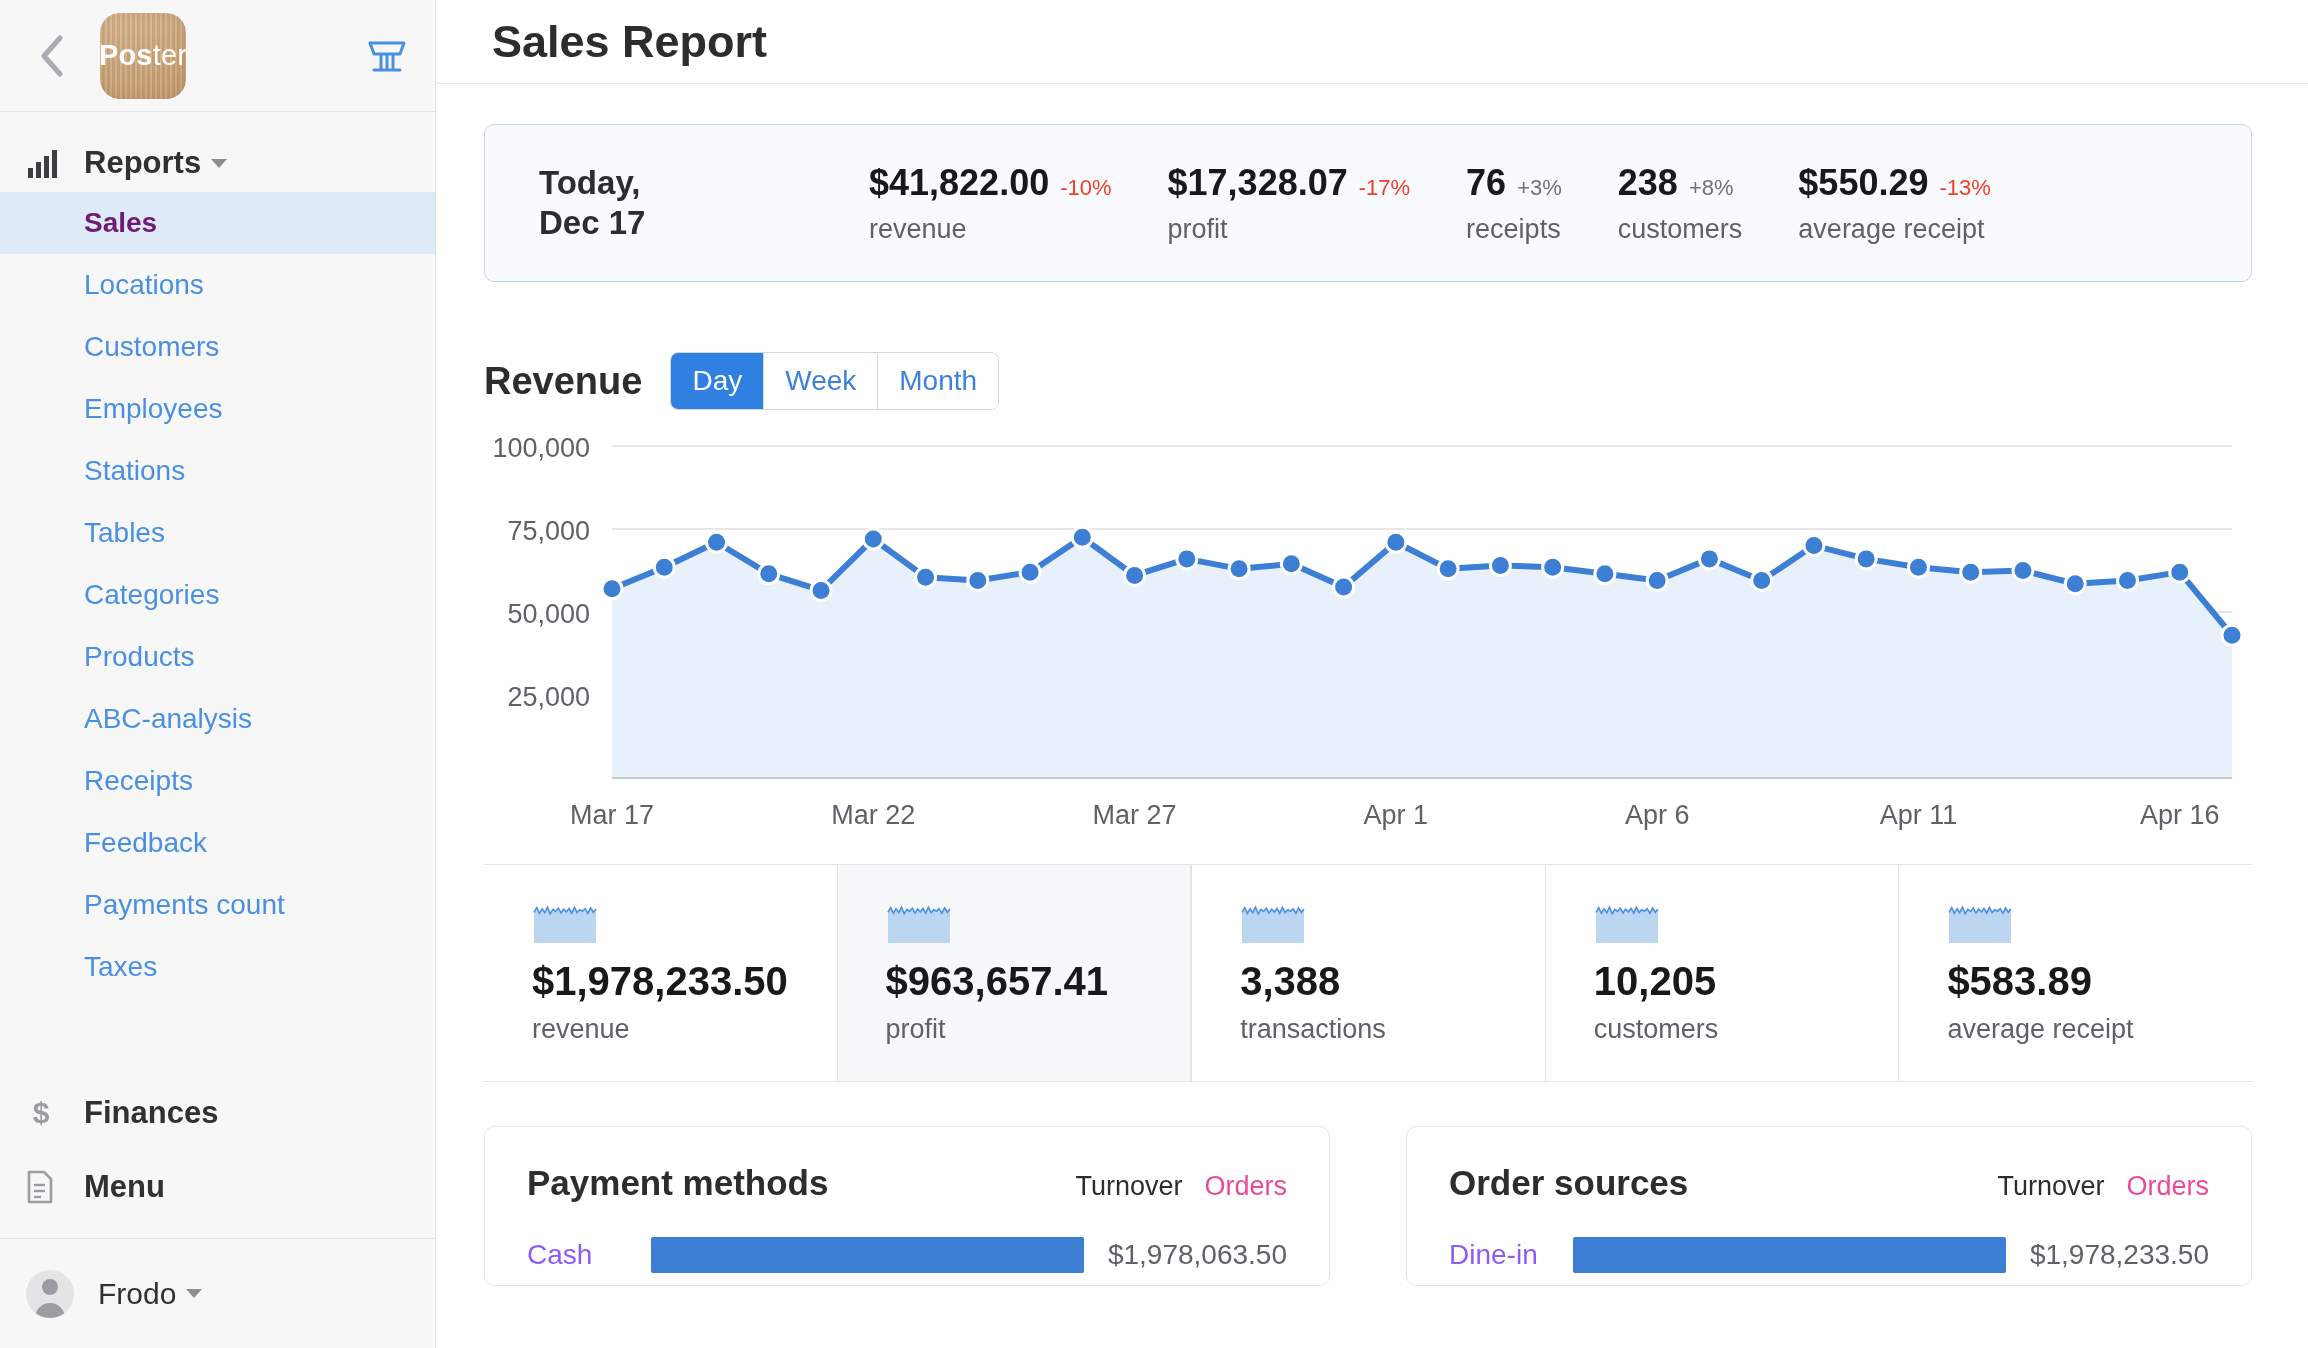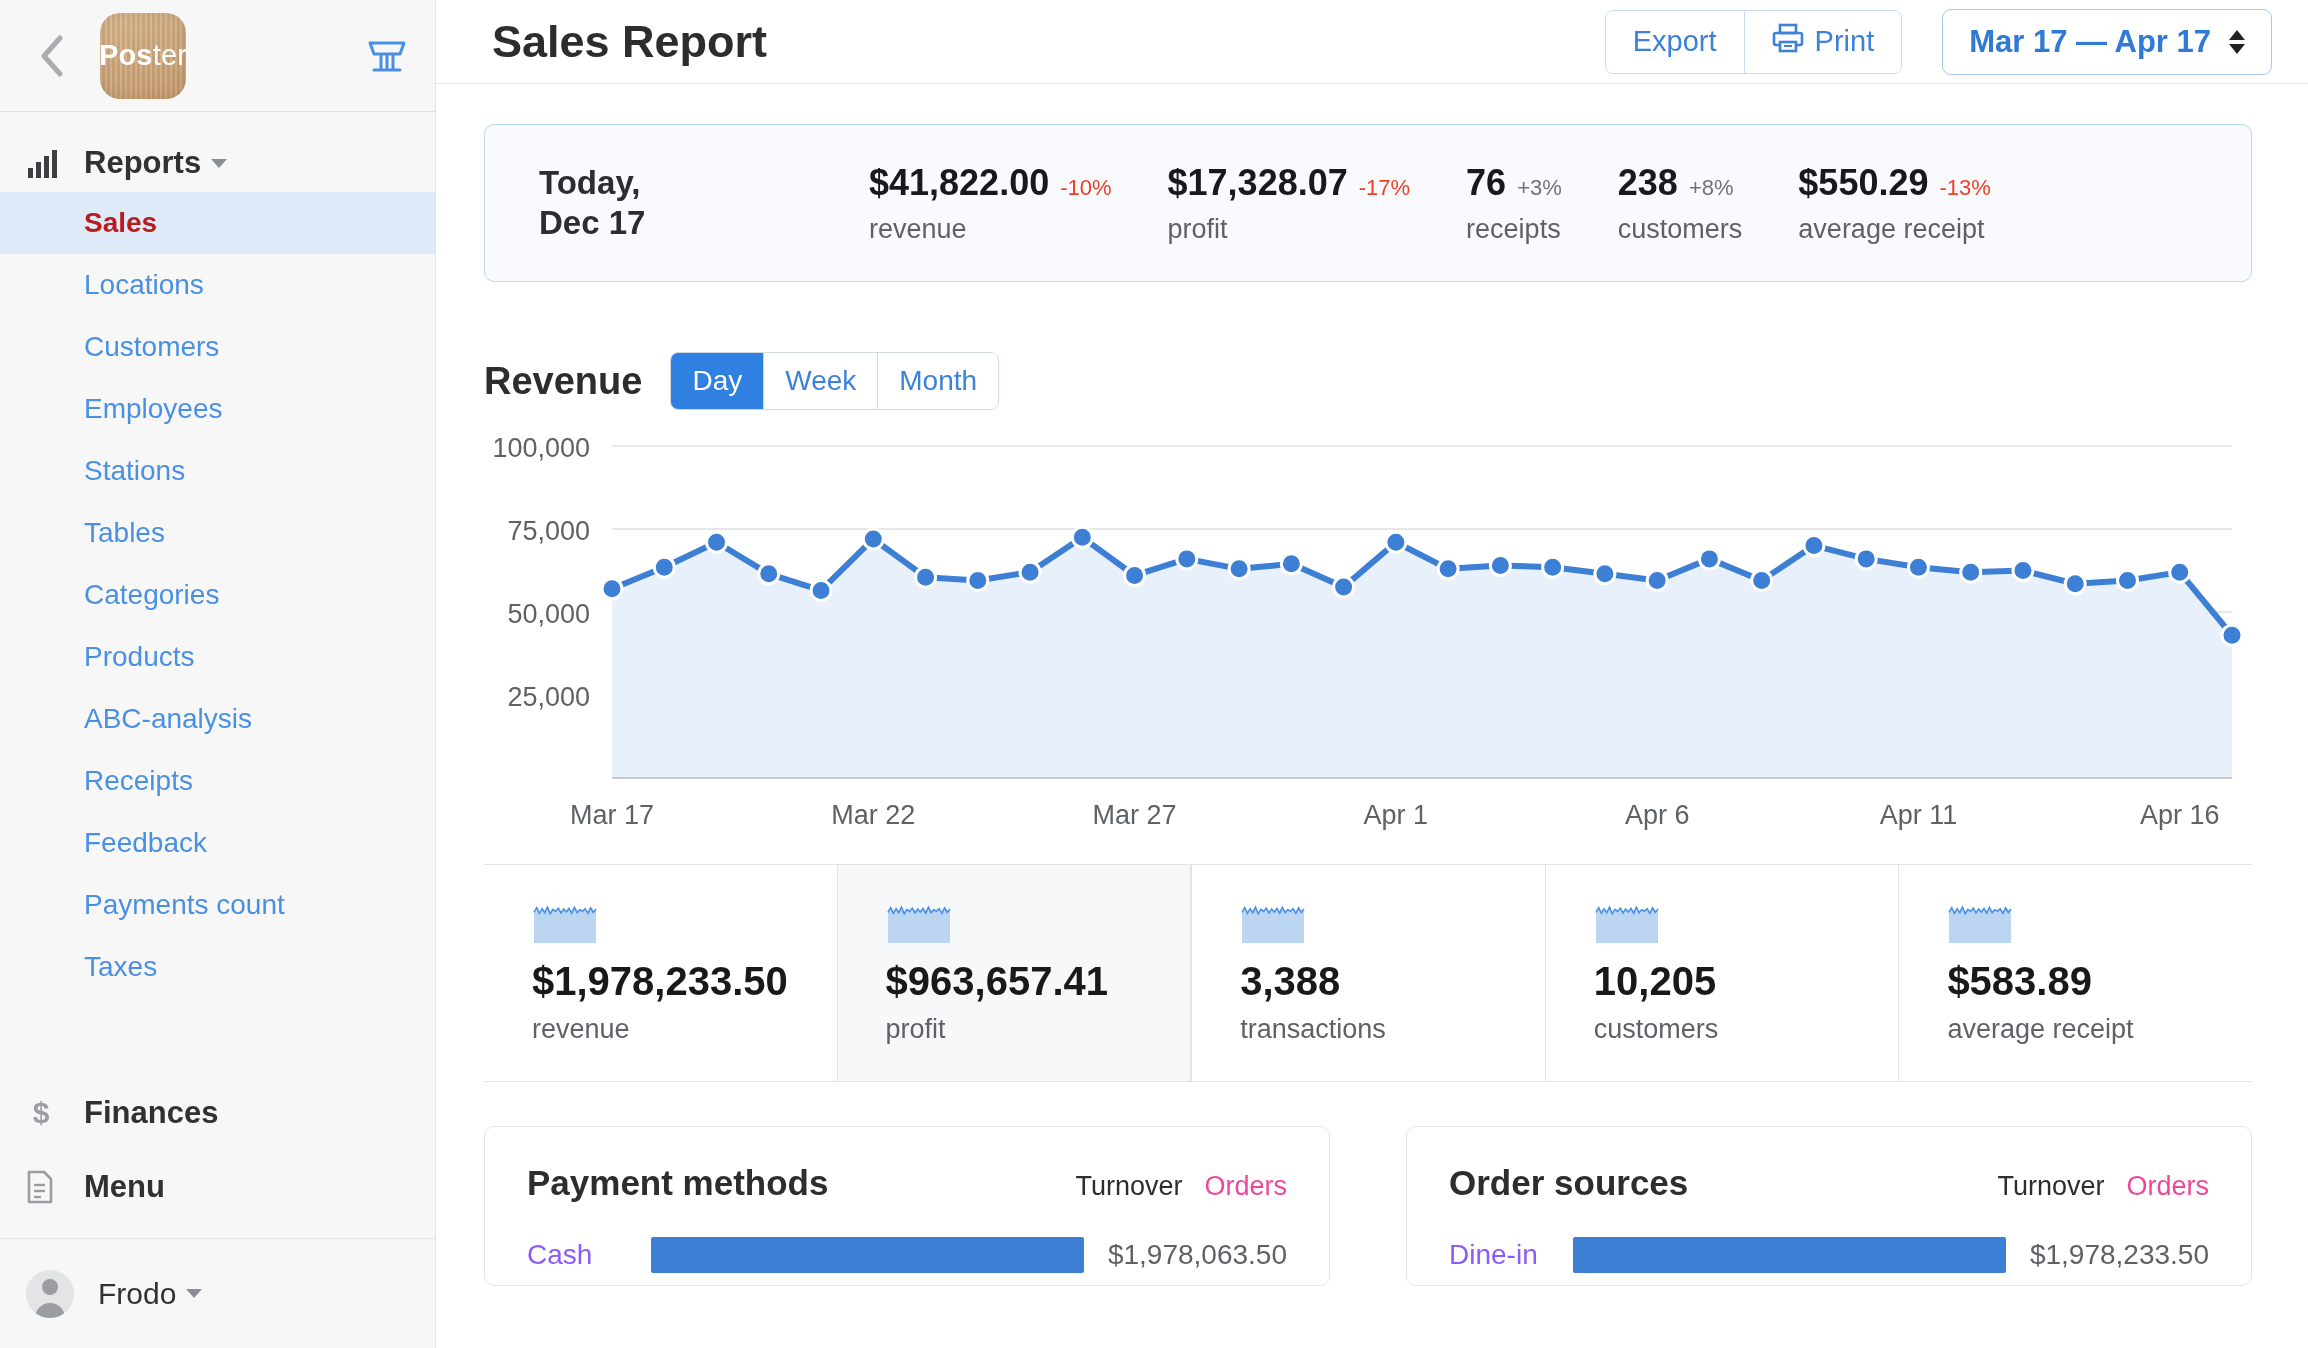--- a/index.html
+++ b/index.html
@@ -56,21 +56,21 @@
   .caret {
     margin-left: 10px; width: 0; height: 0;
     border-left: 8px solid transparent; border-right: 8px solid transparent;
     border-top: 9px solid #8b8e93;
   }
   .sb-sub {
     display: flex; align-items: center; height: 62px;
     padding-left: 84px; font-size: 28px; color: #4a90e2; cursor: pointer;
   }
   .sb-sub.active {
-    background: #dfeaf9; color: #b91c1c; font-weight: 700;
+    background: #dfeaf9; color: #701a75; font-weight: 700;
   }
   .sb-bottom-items { padding-bottom: 14px; }
   .sb-item {
     display: flex; align-items: center; height: 74px;
     padding: 0 26px; font-size: 31px; font-weight: 700; color: #2f3133;
     cursor: pointer;
   }
   .sb-item .gi { width: 58px; display: flex; align-items: center; color:#8b8e93; }
   .sb-user {
     border-top: 1px solid #e2e3e5;
@@ -287,45 +287,20 @@
       </span>
       <span>Frodo</span>
       <span class="caret"></span>
     </div>
   </aside>
 
   <main class="main">
 
     <div class="topbar">
       <div class="page-title">Sales Report</div>
-      <div class="topbar-actions">
-        <div class="btn-group">
-          <div class="btn">
-            <span>Export</span>
-          </div>
-          <div class="btn">
-            <span>
-              <svg width="32" height="30" viewBox="0 0 32 30">
-                <rect x="8" y="2" width="16" height="8" fill="none" stroke="#3d82d8" stroke-width="2.6"></rect>
-                <rect x="2" y="10" width="28" height="12" rx="2" fill="none" stroke="#3d82d8" stroke-width="2.6"></rect>
-                <rect x="8" y="19" width="16" height="9" fill="#fff" stroke="#3d82d8" stroke-width="2.6"></rect>
-                <line x1="12" y1="23" x2="20" y2="23" stroke="#3d82d8" stroke-width="2.2"></line>
-              </svg>
-            </span>
-            <span>Print</span>
-          </div>
-        </div>
-        <div class="date-btn">
-          <span>Mar 17 — Apr 17</span>
-          <span class="spin">
-              <i class="u"></i>
-              <i class="d"></i>
-            </span>
-        </div>
-      </div>
     </div>
 
     <div class="content">
 
       <div class="kpi-bar">
         <div class="kpi-today">
           <div>Today,</div>
           <div>Dec 17</div>
         </div>
         <div id="kpi-list" style="display:flex;">

